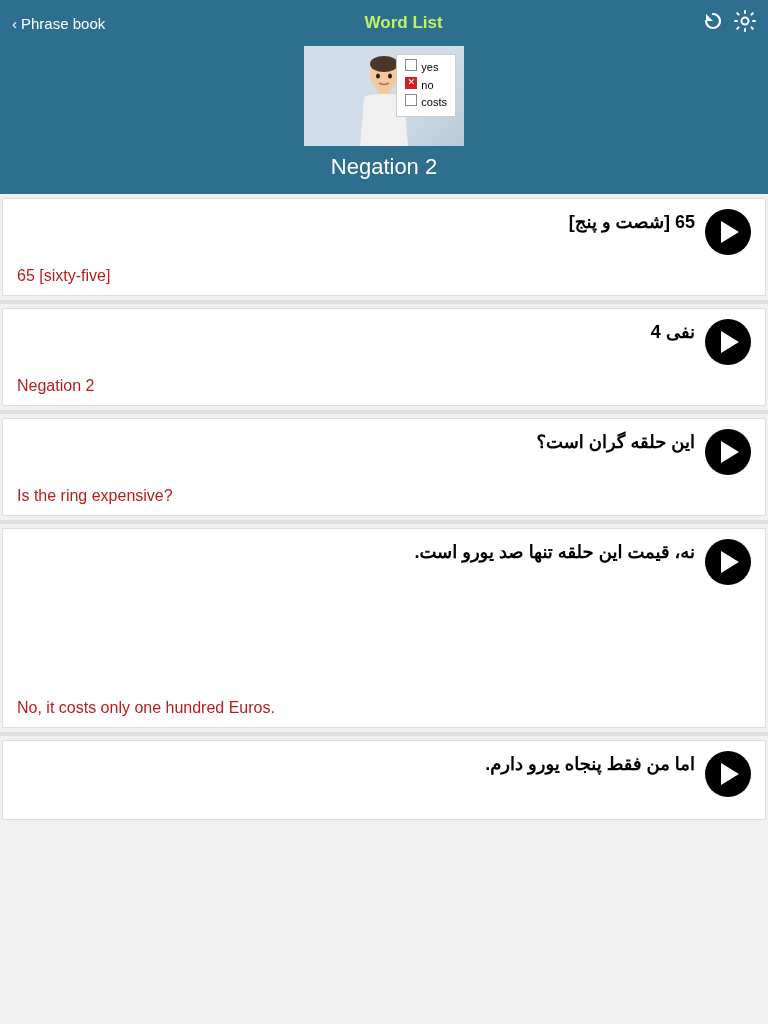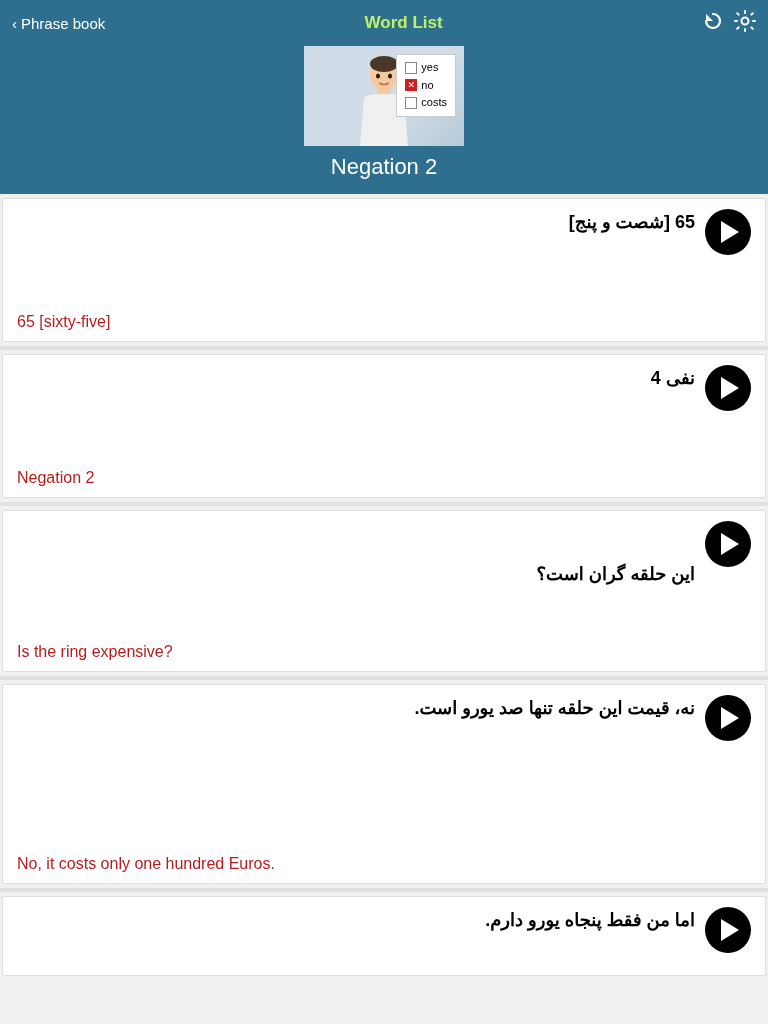--- a/index.html
+++ b/index.html
@@ -85,21 +85,21 @@
       top: 8px;
       right: 8px;
       background: white;
       border: 1px solid #ccc;
       padding: 4px 8px;
       font-size: 11px;
       line-height: 1.6;
     }
     .checkbox-item {
       display: flex;
-      align-items: center;
+      align-items: flex-start;
       gap: 4px;
       font-size: 11px;
     }
     .checkbox-box {
       width: 12px;
       height: 12px;
       border: 1px solid #888;
       display: inline-flex;
       align-items: center;
       justify-content: center;
@@ -122,21 +122,20 @@
     .card {
       background: white;
       margin: 4px 2px;
       border: 1px solid #ddd;
       border-radius: 2px;
       padding: 10px 14px;
       display: flex;
       flex-direction: column;
       position: relative;
       min-height: 80px;
-      gap: 46px;
     }
     .card-top {
       display: flex;
       justify-content: flex-end;
       align-items: flex-start;
       gap: 10px;
     }
     .card-arabic {
       font-size: 18px;
       font-weight: bold;
@@ -265,21 +264,21 @@
       <div class="play-triangle"></div>
     </div>
   </div>
   <div class="card-english">Negation 2</div>
 </div>
 
 <div class="divider"></div>
 
 <div class="card">
   <div class="card-top">
-    <div class="card-arabic" style="direction:rtl;margin-top:40px;">این حلقه گران است؟</div>
+    <div class="card-arabic" style="direction:rtl;">این حلقه گران است؟</div>
     <div class="play-btn">
       <div class="play-triangle"></div>
     </div>
   </div>
   <div class="card-english">Is the ring expensive?</div>
 </div>
 
 <div class="divider"></div>
 
 <div class="card" style="min-height: 200px; justify-content: flex-end;">

